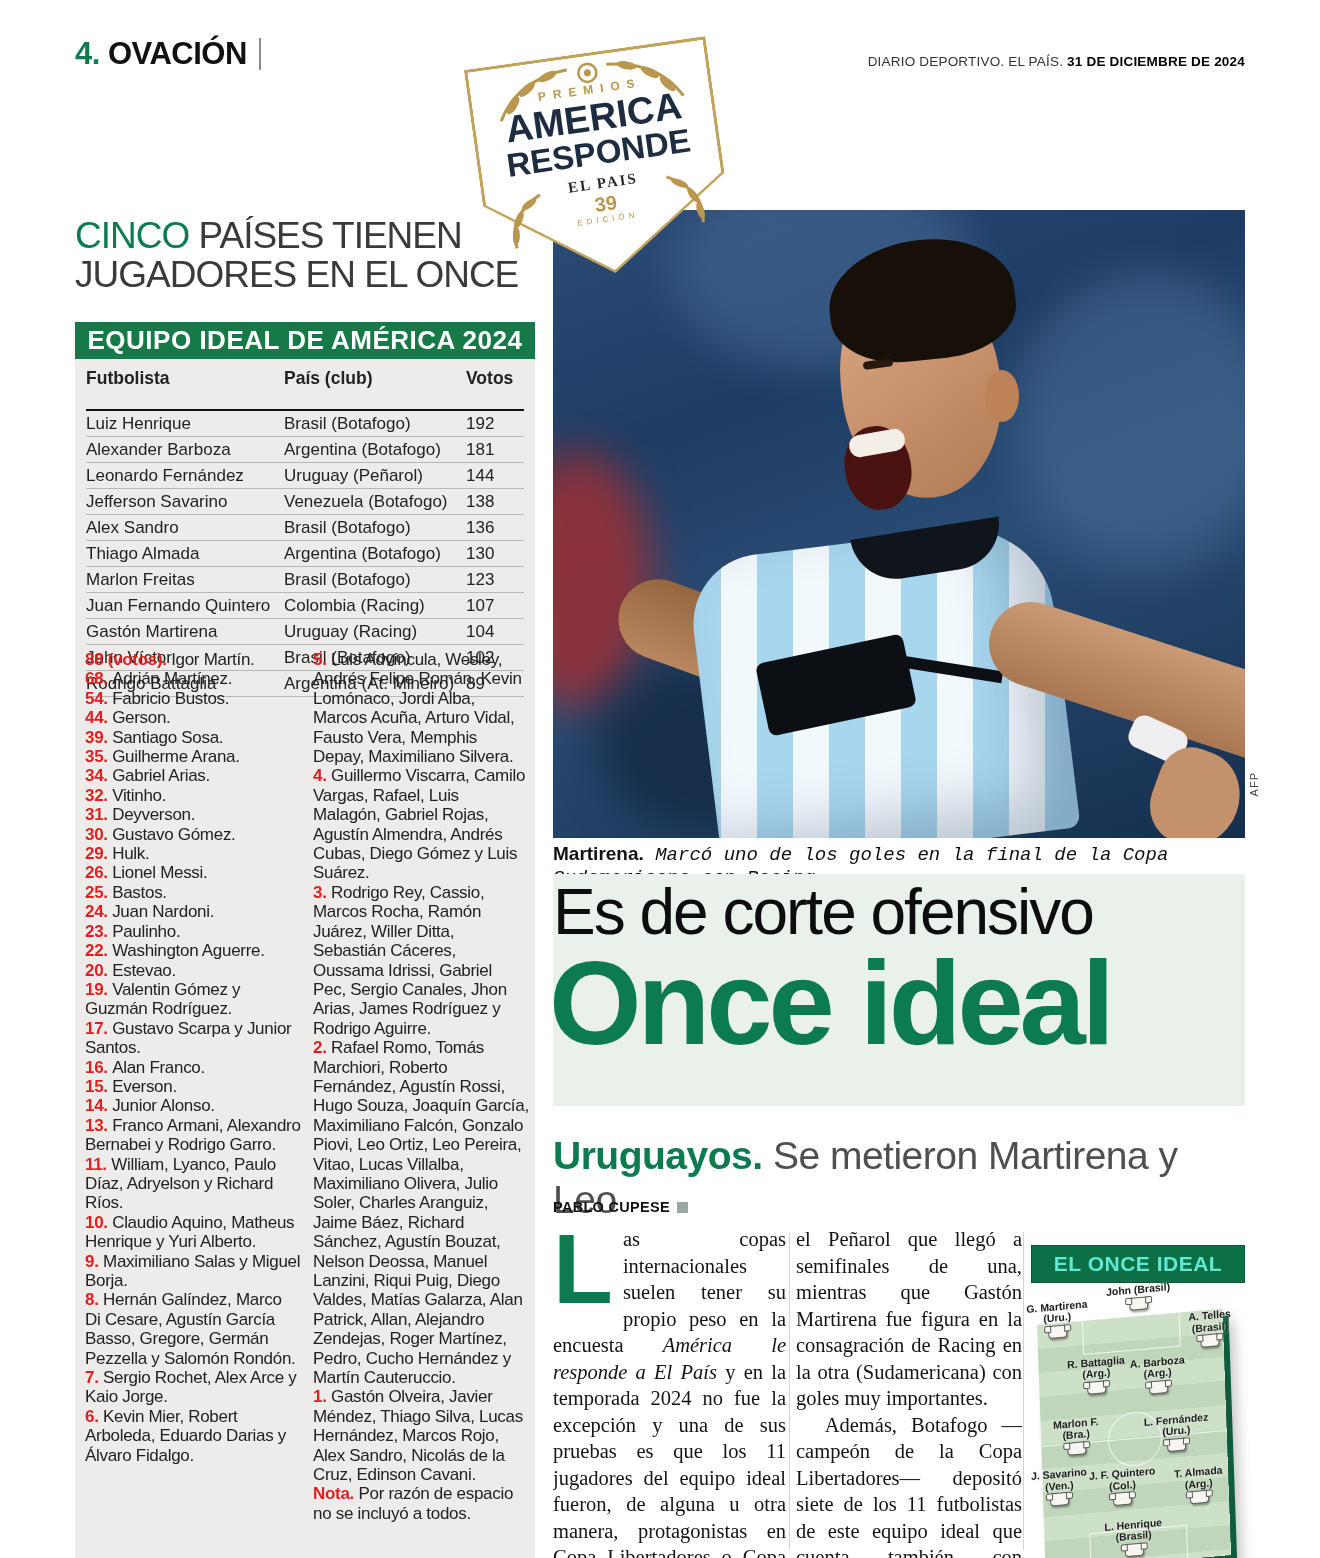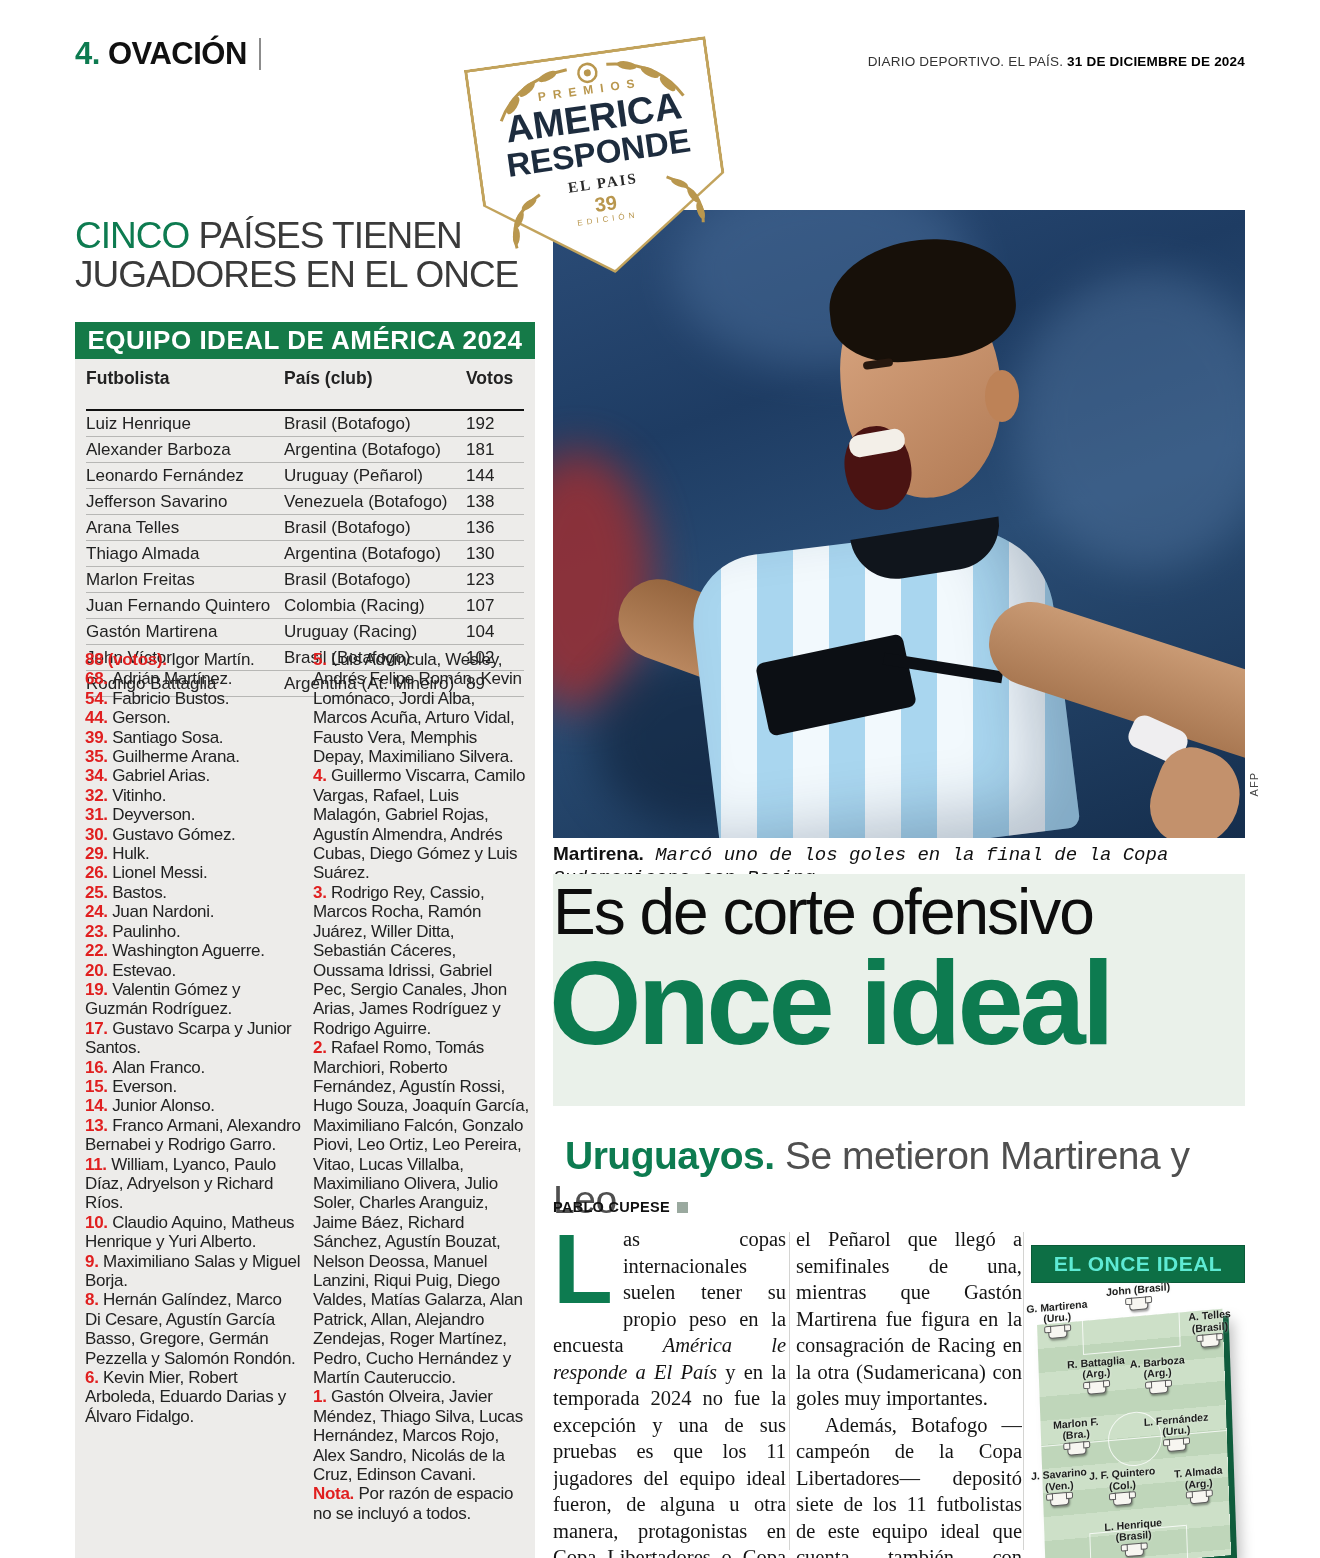--- a/index.html
+++ b/index.html
@@ -86,21 +86,21 @@
   .caption{position:absolute;left:553px;top:843px;width:692px;font-size:19px;color:#111;}
   .caption .lead{font-weight:bold;font-family:"Liberation Sans",sans-serif;}
   .caption .rest{font-family:Liberation Mono, monospace;font-style:italic;}
 
   
   .head-block{position:absolute;left:553px;top:874px;width:692px;height:232px;background:#eaf1ea;}
   .kicker{margin:6px 0 0 0;font-size:64px;font-weight:400;color:#0d0d0d;letter-spacing:-2px;line-height:1.02;}
   .mainhead{margin:-2px 0 0 -4px;font-size:119px;font-weight:800;color:#0d7b50;letter-spacing:-4px;line-height:1.0;}
 
   .subhead{position:absolute;left:553px;top:1134px;width:692px;font-size:39px;letter-spacing:-0.5px;}
-  .subhead .lead{color:#0d7b50;font-weight:800;margin-left:12px;}
+  .subhead .lead{color:#0d7b50;font-weight:800;}
   .subhead .rest{color:#4f4f4f;font-weight:400;}
 
   .byline{position:absolute;left:553px;top:1199px;font-size:14.5px;font-weight:bold;color:#111;letter-spacing:0.3px;}
   .byline .sq{display:inline-block;width:11px;height:11px;background:#9aa99f;margin-left:7px;vertical-align:-1px;}
 
   
   .artcol{position:absolute;top:1226px;height:332px;overflow:hidden;font-family:"Liberation Serif",serif;
       font-size:20.5px;line-height:26.5px;color:#141414;text-align:justify;}
   .col1{left:553px;width:233px;}
   .col2{left:796px;width:226px;}
@@ -248,21 +248,21 @@
     <td class="c-votes">144</td>
   </tr>
 
   <tr>
     <td class="c-player">Jefferson Savarino</td>
     <td class="c-country">Venezuela (Botafogo)</td>
     <td class="c-votes">138</td>
   </tr>
 
   <tr>
-    <td class="c-player">Arana Telles</td>
+    <td class="c-player">Alex Sandro</td>
     <td class="c-country">Brasil (Botafogo)</td>
     <td class="c-votes">136</td>
   </tr>
 
   <tr>
     <td class="c-player">Thiago Almada</td>
     <td class="c-country">Argentina (Botafogo)</td>
     <td class="c-votes">130</td>
   </tr>
 
@@ -319,20 +319,21 @@
           <p class="vote-item"><span class="vote-num">19. </span><span>Valentin Gómez y Guzmán Rodríguez.</span></p>
           <p class="vote-item"><span class="vote-num">17. </span><span>Gustavo Scarpa y Junior Santos.</span></p>
           <p class="vote-item"><span class="vote-num">16. </span><span>Alan Franco.</span></p>
           <p class="vote-item"><span class="vote-num">15. </span><span>Everson.</span></p>
           <p class="vote-item"><span class="vote-num">14. </span><span>Junior Alonso.</span></p>
           <p class="vote-item"><span class="vote-num">13. </span><span>Franco Armani, Alexandro Bernabei y Rodrigo Garro.</span></p>
           <p class="vote-item"><span class="vote-num">11. </span><span>William, Lyanco, Paulo Díaz, Adryelson y Richard Ríos.</span></p>
           <p class="vote-item"><span class="vote-num">10. </span><span>Claudio Aquino, Matheus Henrique y Yuri Alberto.</span></p>
           <p class="vote-item"><span class="vote-num">9. </span><span>Maximiliano Salas y Miguel Borja.</span></p>
           <p class="vote-item"><span class="vote-num">8. </span><span>Hernán Galíndez, Marco Di Cesare, Agustín García Basso, Gregore, Germán Pezzella y Salomón Rondón.</span></p>
+          <p class="vote-item"><span class="vote-num">7. </span><span>Sergio Rochet, Alex Arce y Kaio Jorge.</span></p>
           <p class="vote-item"><span class="vote-num">6. </span><span>Kevin Mier, Robert Arboleda, Eduardo Darias y Álvaro Fidalgo.</span></p>
         </div>
       <div class="votes-col">
           <p class="vote-item"><span class="vote-num">5. </span><span>Luis Advíncula, Wesley, Andrés Felipe Román, Kevin Lomónaco, Jordi Alba, Marcos Acuña, Arturo Vidal, Fausto Vera, Memphis Depay, Maximiliano Silvera.</span></p>
           <p class="vote-item"><span class="vote-num">4. </span><span>Guillermo Viscarra, Camilo Vargas, Rafael, Luis Malagón, Gabriel Rojas, Agustín Almendra, Andrés Cubas, Diego Gómez y Luis Suárez.</span></p>
           <p class="vote-item"><span class="vote-num">3. </span><span>Rodrigo Rey, Cassio, Marcos Rocha, Ramón Juárez, Willer Ditta, Sebastián Cáceres, Oussama Idrissi, Gabriel Pec, Sergio Canales, Jhon Arias, James Rodríguez y Rodrigo Aguirre.</span></p>
           <p class="vote-item"><span class="vote-num">2. </span><span>Rafael Romo, Tomás Marchiori, Roberto Fernández, Agustín Rossi, Hugo Souza, Joaquín García, Maximiliano Falcón, Gonzalo Piovi, Leo Ortiz, Leo Pereira, Vitao, Lucas Villalba, Maximiliano Olivera, Julio Soler, Charles Aranguiz, Jaime Báez, Richard Sánchez, Agustín Bouzat, Nelson Deossa, Manuel Lanzini, Riqui Puig, Diego Valdes, Matías Galarza, Alan Patrick, Allan, Alejandro Zendejas, Roger Martínez, Pedro, Cucho Hernández y Martín Cauteruccio.</span></p>
           <p class="vote-item"><span class="vote-num">1. </span><span>Gastón Olveira, Javier Méndez, Thiago Silva, Lucas Hernández, Marcos Rojo, Alex Sandro, Nicolás de la Cruz, Edinson Cavani.</span></p>
           <p class="vote-item"><span class="vote-num">Nota. </span><span>Por razón de espacio no se incluyó a todos.</span></p>
         </div>

